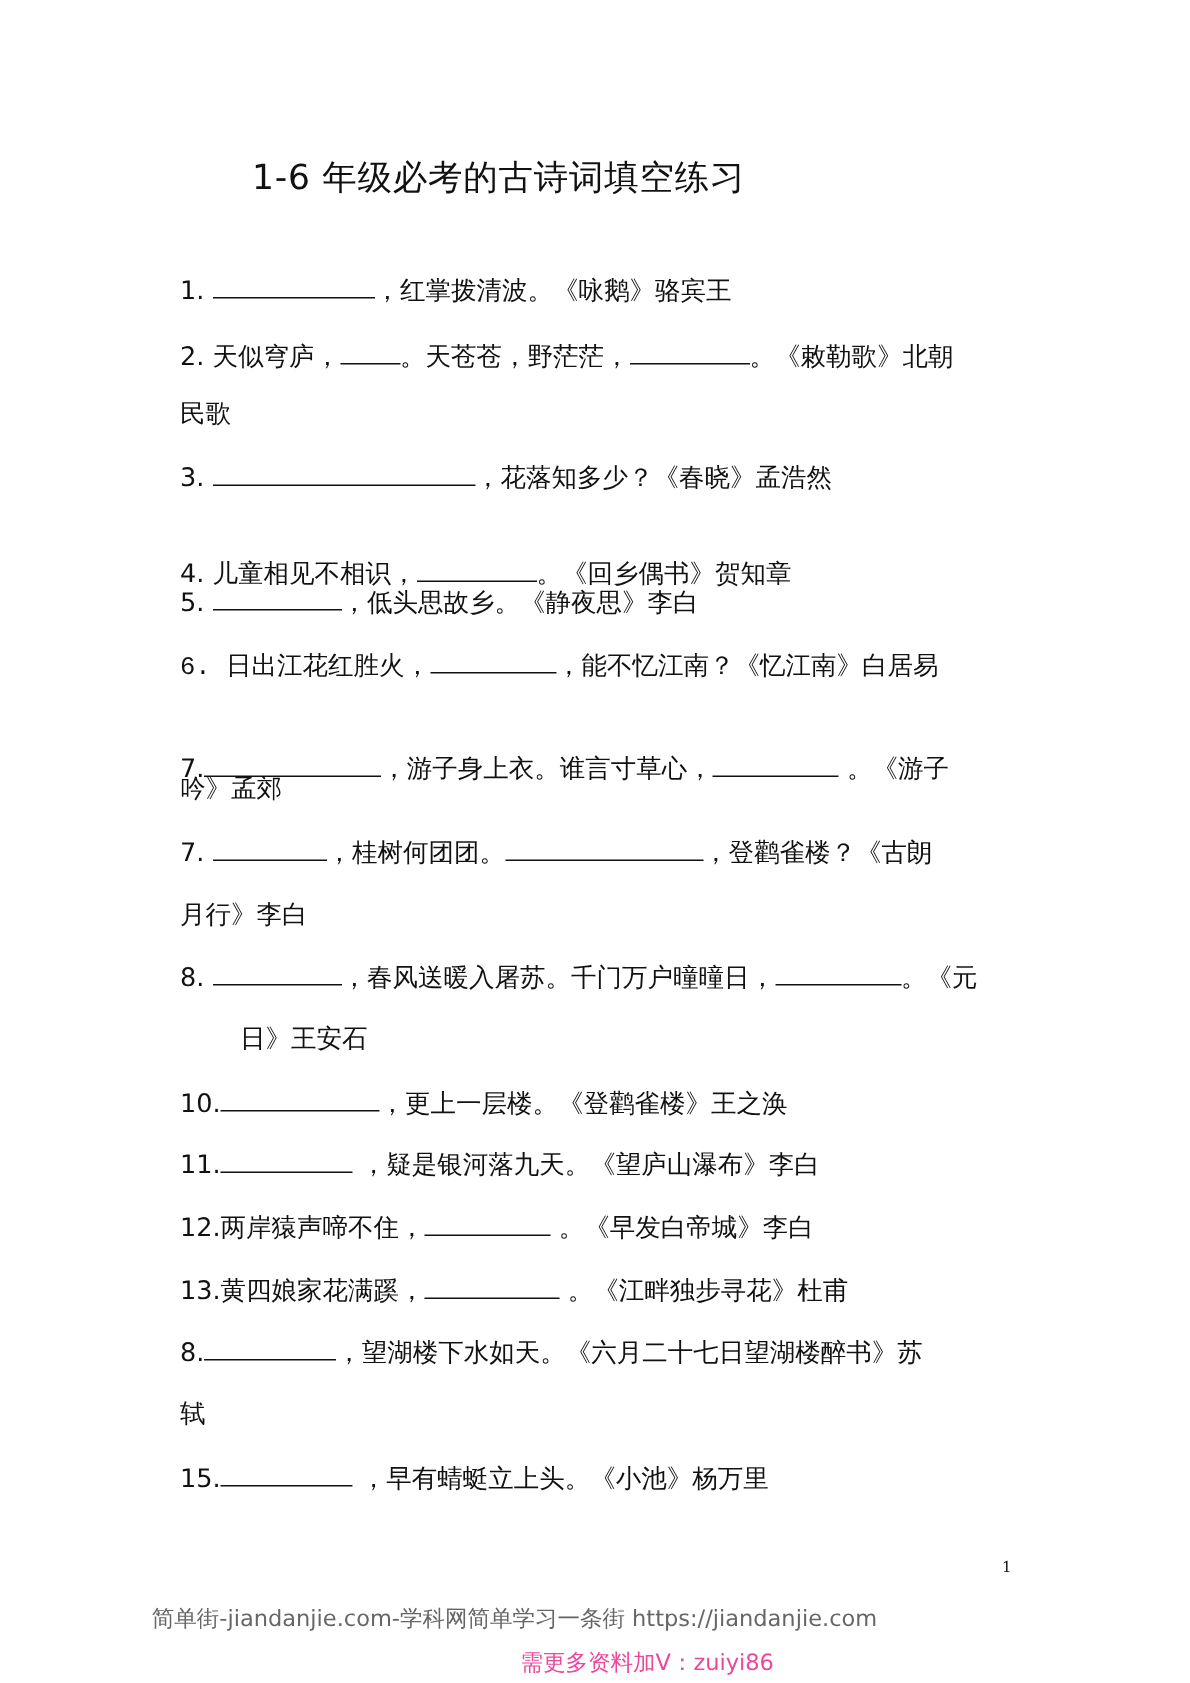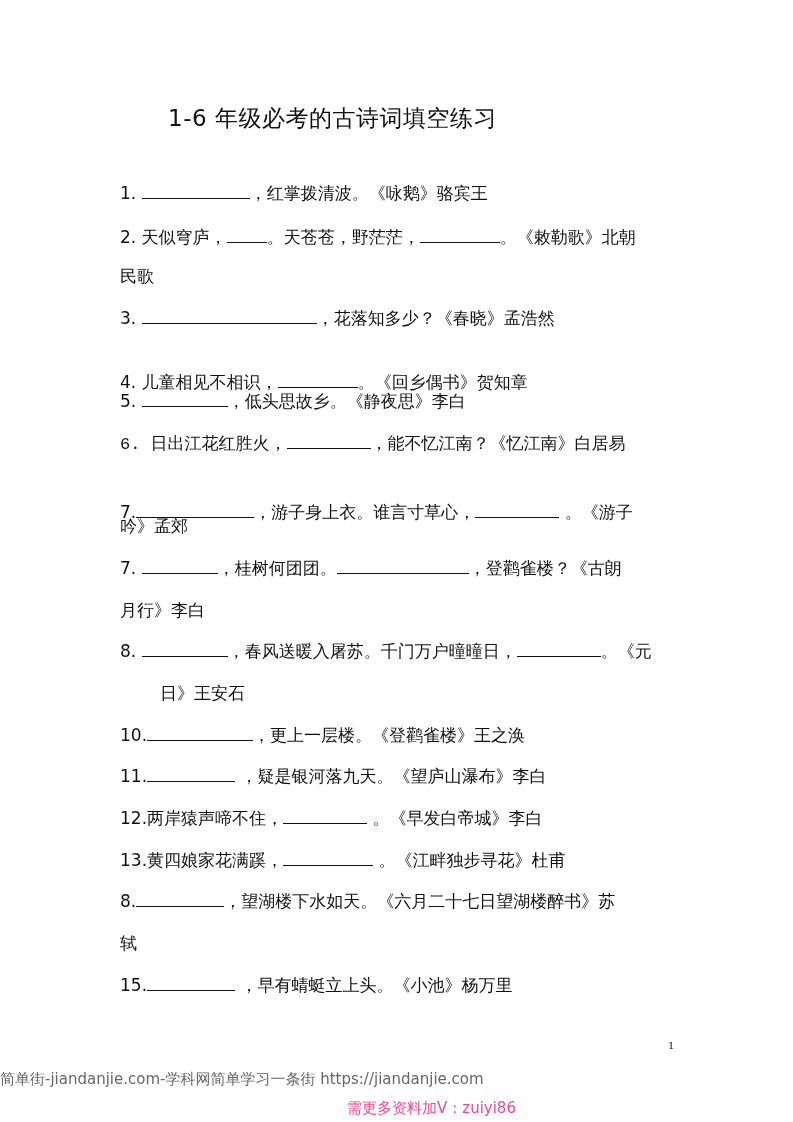--- a/index.html
+++ b/index.html
@@ -2,21 +2,21 @@
 <html><head>
   <meta charset="utf-8">
   <style>
     html, body { margin: 0; padding: 0; background: #ffffff; }
     body { width: 793px; height: 1122px; position: relative; overflow: hidden;
            font-family: "DejaVu Sans", "Liberation Sans", sans-serif; color: #111; }
     .title { position: absolute; left: 168px; top: 103px; font-size: 23px; font-weight: normal; letter-spacing: 0.5px; }
     .line { position: absolute; left: 120px; font-size: 17px; white-space: nowrap; height: 26px; line-height: 26px; }
     .blank { display: inline-block; border-bottom: 1px solid #111; height: 18px; vertical-align: baseline; }
     .page-num { position: absolute; left: 668px; top: 1040px; font-size: 10px; font-family: "DejaVu Serif", serif; }
-    .footer1 { position: absolute; left: 0; width: 686px; top: 1070px; font-size: 15px; color: #666; }
+    .footer1 { position: absolute; left: 0; width: 686px; top: 1070px; text-align: center; font-size: 15px; color: #666; }
     .footer2 { position: absolute; left: 0; width: 793px; top: 1099px; text-align: center; font-size: 15px; color: #ec4899; padding-left: 35px; }
   </style>
 </head>
 <body>
 
 <div class="title">1-6 年级必考的古诗词填空练习</div>
 <div id="lines">
     <div class="line" style="top: 180px;"><span>1. </span><span class="blank" style="width: 108px;"></span><span>，红掌拨清波。《咏鹅》骆宾王</span></div>
     <div class="line" style="top: 224px;"><span>2. 天似穹庐，</span><span class="blank" style="width: 40px;"></span><span>。天苍苍，野茫茫，</span><span class="blank" style="width: 80px;"></span><span>。《敕勒歌》北朝</span></div>
     <div class="line" style="top: 263px;"><span>民歌</span></div>

